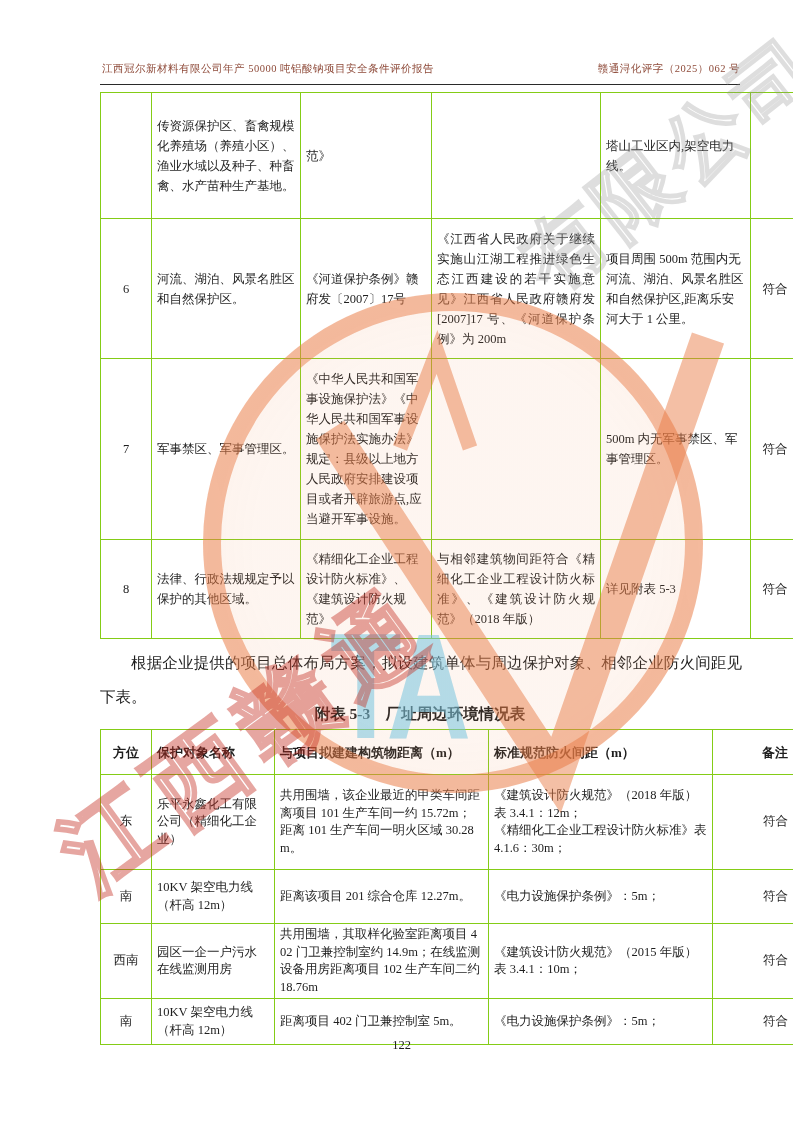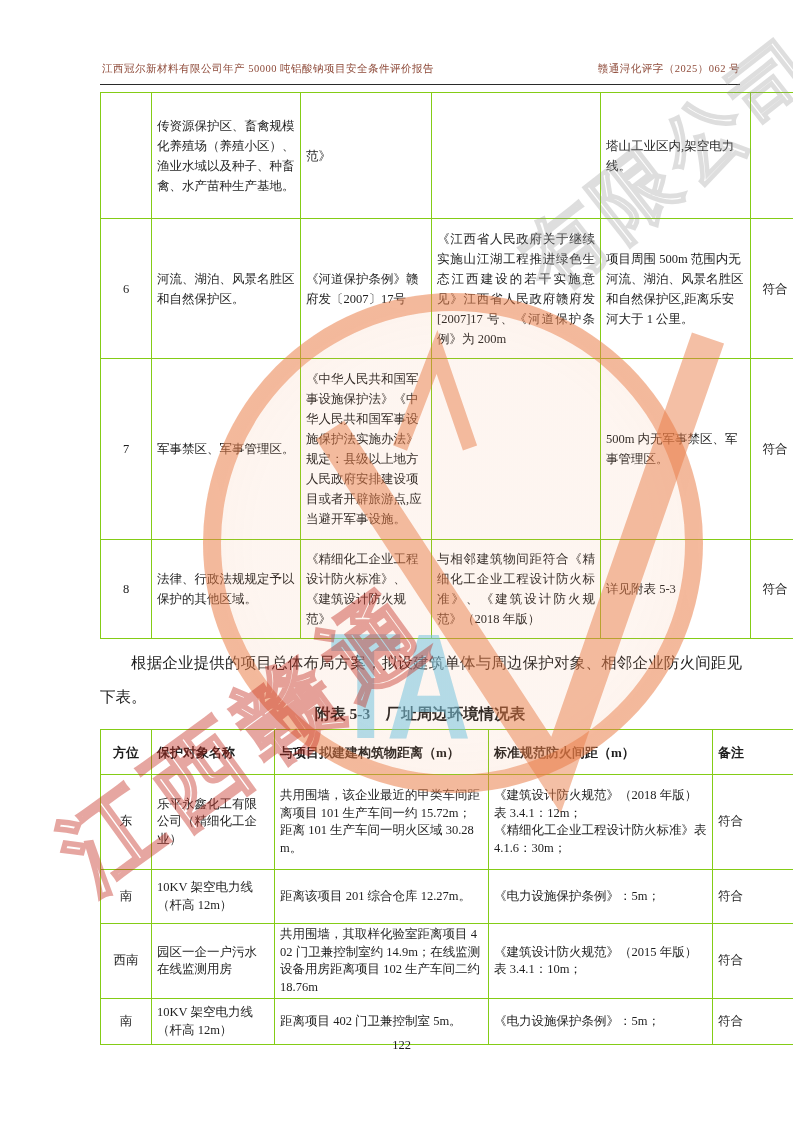--- a/index.html
+++ b/index.html
@@ -54,21 +54,21 @@
     position:absolute;top:704px;left:100px;width:640px;
     text-align:center;font-weight:bold;font-size:15.5px;
   }
   .t2{position:absolute;top:729px;left:100px;width:639px;border-radius:22px;}
   .t2 th{font-weight:bold;text-align:center;font-size:13px;line-height:17px;}
   .t2 td{line-height:17.5px;}
   .t2 .c0{width:40px;text-align:center;}
   .t2 .c1{width:112px;text-align:left;}
   .t2 .c2{width:203px;text-align:left;}
   .t2 .c3{width:213px;text-align:left;}
-  .t2 .c4{width:70px;text-align:left;}
+  .t2 .c4{width:70px;text-align:right;}
   .t2 thead tr{height:45px;}
   .t2 tbody tr:nth-child(1){height:95px;}
   .t2 tbody tr:nth-child(2){height:54px;}
   .t2 tbody tr:nth-child(3){height:70px;}
   .t2 tbody tr:nth-child(4){height:46px;}
   .pageno{
     position:absolute;top:1038px;left:5px;width:100%;
     text-align:center;font-size:12.5px;
   }
   

